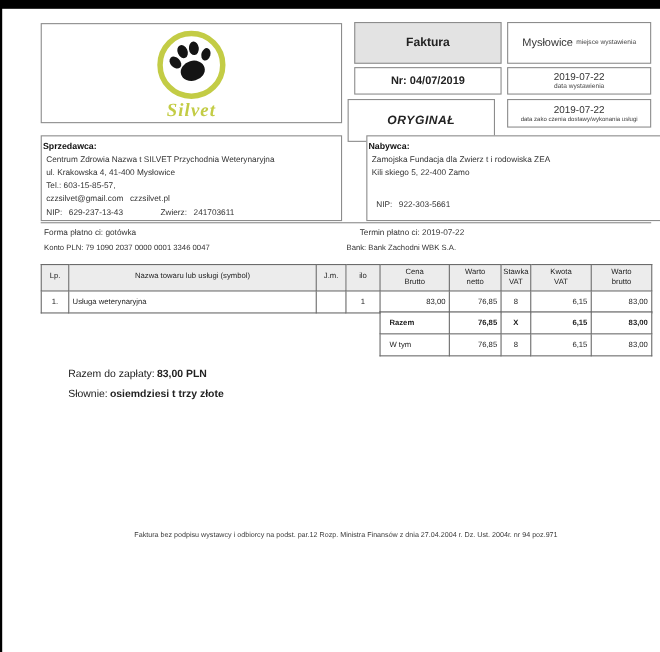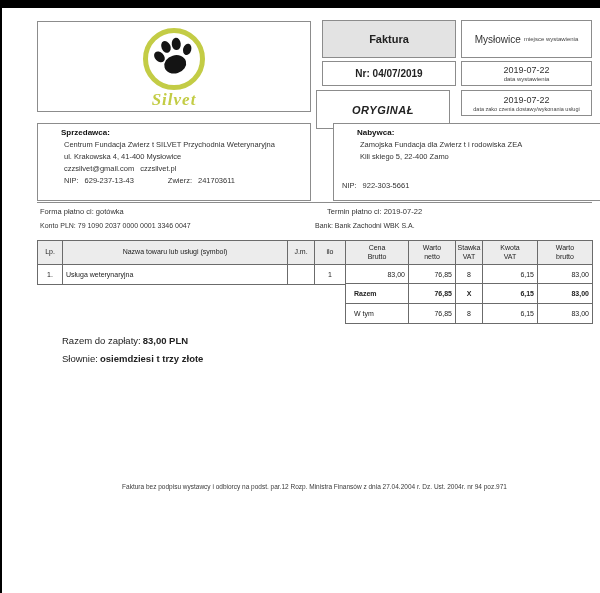--- a/index.html
+++ b/index.html
@@ -25,21 +25,21 @@
              align-items:center;justify-content:center;gap:1px;}
   .oryginal-box{left:316px;top:90px;width:134px;height:39px;display:flex;align-items:center;
                 justify-content:center;font-weight:bold;font-size:11px;letter-spacing:.5px;font-style:italic;}
   .done-box{left:461px;top:90px;width:131px;height:26px;display:flex;flex-direction:column;
             align-items:center;justify-content:center;gap:1px;}
   .big{font-size:10px;color:#333;}
   .date{font-size:9px;color:#333;}
   .sub{font-size:6px;color:#444;}
   .sub-tiny{font-size:5.5px;color:#444;white-space:nowrap;}
   
-  .party{padding:3px 23px;font-size:7.5px;line-height:12px;color:#333;}
+  .party{padding:3px 1px;font-size:7.5px;line-height:12px;color:#333;}
   .seller-box{left:37px;top:123px;width:274px;height:78px;}
   .buyer-box{left:333px;top:123px;width:277px;height:78px;}
   .sec-label{font-weight:bold;font-size:8px;color:#111;}
   .indent{padding-left:3px;}
   .nip-row span{display:inline-block;}
   .gap-sm{margin-left:6px;} .gap-lg{margin-left:34px;}
   
   .payment{position:absolute;left:37px;top:202px;width:555px;height:37px;
            border-top:1px solid #8c8c8c;font-size:7.5px;color:#333;}
   .pay-l1{position:absolute;left:3px;top:4px;} .pay-r1{position:absolute;left:266px;top:4px;margin-left:24px;}
@@ -96,22 +96,23 @@
     <span class="sub">data wystawienia</span>
   </div>
   <div class="box oryginal-box">ORYGINAŁ</div>
   <div class="box done-box">
     <span class="date">2019-07-22</span>
     <span class="sub-tiny">data zako czenia dostawy/wykonania usługi</span>
   </div>
 
   <div class="box seller-box party">
     <div class="sec-label">Sprzedawca:</div>
-    <div class="indent">Centrum Fundacja Zwierz t SILVET Przychodnia Weterynaryjna</div>
+    <div class="indent">Centrum Zdrowia Nazwa t SILVET Przychodnia Weterynaryjna</div>
     <div class="indent">ul. Krakowska 4, 41-400 Mysłowice</div>
+    <div class="indent">Tel.: 603-15-85-57,</div>
     <div class="indent">
       <span>czzsilvet@gmail.com</span><span class="gap-sm">czzsilvet.pl</span>
     </div>
     <div class="indent nip-row">
       <span>NIP:</span><span class="gap-sm">629-237-13-43</span><span class="gap-lg">Zwierz:</span><span class="gap-sm">241703611</span>
     </div>
   </div>
 
   <div class="box buyer-box party">
     <div class="sec-label">Nabywca:</div>

